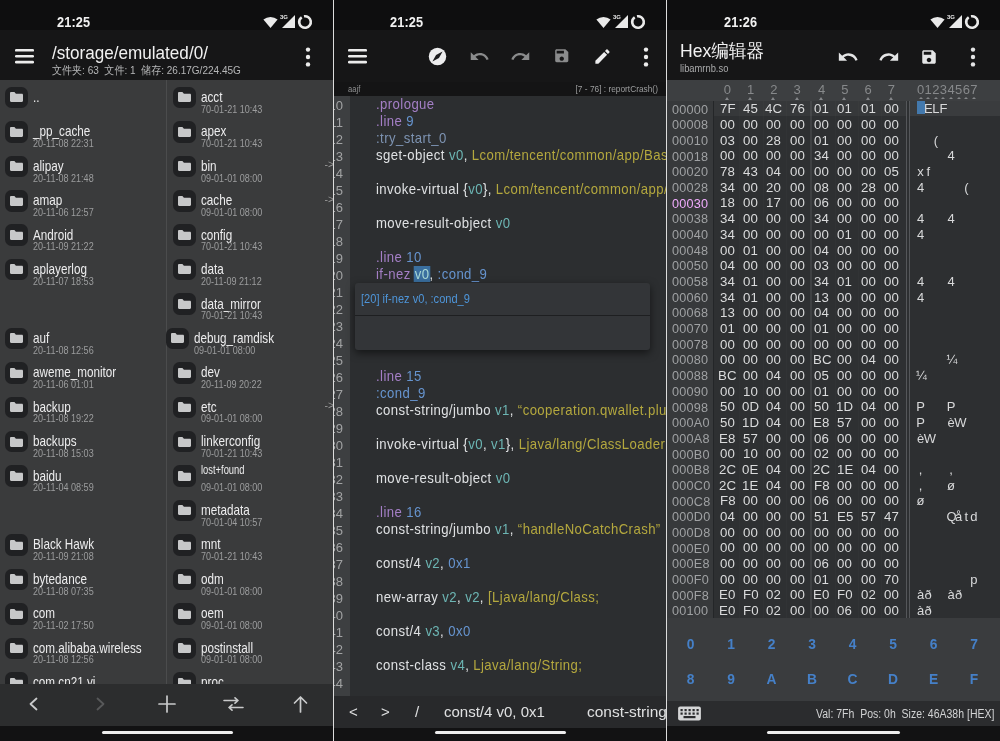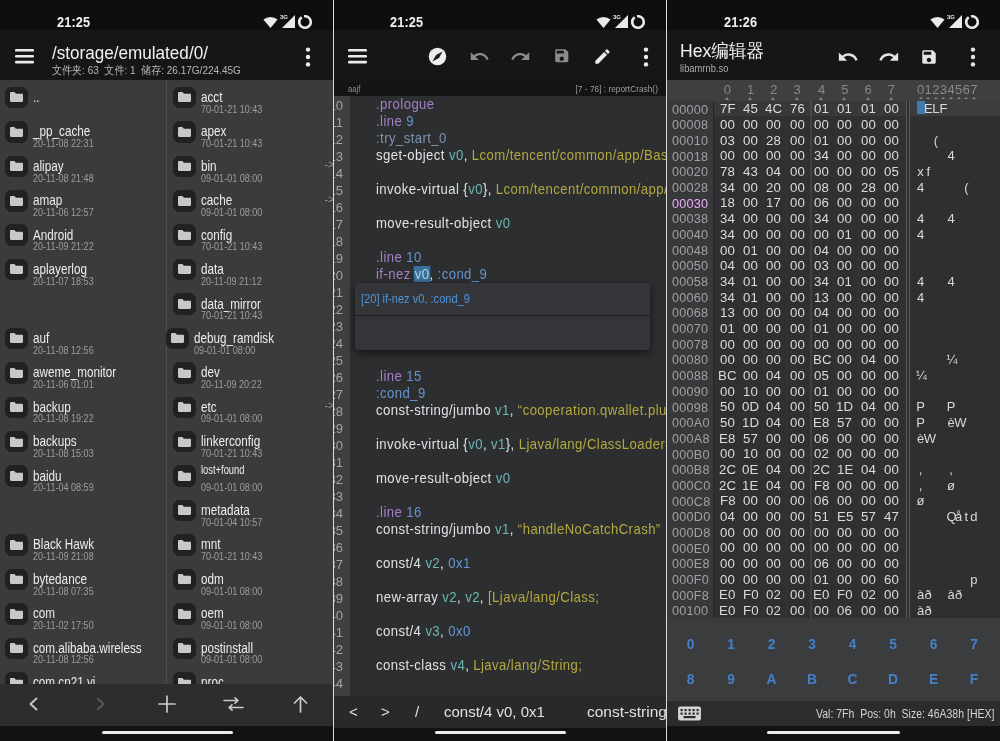--- a/index.html
+++ b/index.html
@@ -864,21 +864,21 @@
 <div class="abs" style="left:192.19999999999993px;top:455.52px;width:18px;height:14px;font-size:13.4px;color:#dadbdc;text-align:center;"><span class="sx" style="transform:scaleX(0.99);transform-origin:50% 50%;">00</span></div>
 <div class="abs" style="left:215.44999999999993px;top:455.52px;width:18px;height:14px;font-size:13.4px;color:#dadbdc;text-align:center;"><span class="sx" style="transform:scaleX(0.99);transform-origin:50% 50%;">00</span></div>
 <div class="abs" style="left:5px;top:471.4px;width:39px;height:14px;font-size:13.2px;color:#9fa1a3;letter-spacing:.25px;"><span class="sx" style="transform:scaleX(0.96);">000F0</span></div>
 <div class="abs" style="left:51.39999999999998px;top:471.2px;width:18px;height:14px;font-size:13.4px;color:#dadbdc;text-align:center;"><span class="sx" style="transform:scaleX(0.99);transform-origin:50% 50%;">00</span></div>
 <div class="abs" style="left:74.64999999999998px;top:471.2px;width:18px;height:14px;font-size:13.4px;color:#dadbdc;text-align:center;"><span class="sx" style="transform:scaleX(0.99);transform-origin:50% 50%;">00</span></div>
 <div class="abs" style="left:97.89999999999998px;top:471.2px;width:18px;height:14px;font-size:13.4px;color:#dadbdc;text-align:center;"><span class="sx" style="transform:scaleX(0.99);transform-origin:50% 50%;">00</span></div>
 <div class="abs" style="left:121.14999999999998px;top:471.2px;width:18px;height:14px;font-size:13.4px;color:#dadbdc;text-align:center;"><span class="sx" style="transform:scaleX(0.99);transform-origin:50% 50%;">00</span></div>
 <div class="abs" style="left:145.69999999999993px;top:471.2px;width:18px;height:14px;font-size:13.4px;color:#dadbdc;text-align:center;"><span class="sx" style="transform:scaleX(0.99);transform-origin:50% 50%;">01</span></div>
 <div class="abs" style="left:168.94999999999993px;top:471.2px;width:18px;height:14px;font-size:13.4px;color:#dadbdc;text-align:center;"><span class="sx" style="transform:scaleX(0.99);transform-origin:50% 50%;">00</span></div>
 <div class="abs" style="left:192.19999999999993px;top:471.2px;width:18px;height:14px;font-size:13.4px;color:#dadbdc;text-align:center;"><span class="sx" style="transform:scaleX(0.99);transform-origin:50% 50%;">00</span></div>
-<div class="abs" style="left:215.44999999999993px;top:471.2px;width:18px;height:14px;font-size:13.4px;color:#dadbdc;text-align:center;"><span class="sx" style="transform:scaleX(0.99);transform-origin:50% 50%;">60</span></div>
+<div class="abs" style="left:215.44999999999993px;top:471.2px;width:18px;height:14px;font-size:13.4px;color:#dadbdc;text-align:center;"><span class="sx" style="transform:scaleX(0.99);transform-origin:50% 50%;">70</span></div>
 <div class="abs" style="left:302.44000000000005px;top:471.2px;width:9px;height:14px;font-size:13px;color:#d8d9da;text-align:center;">p</div>
 <div class="abs" style="left:5px;top:487.08px;width:39px;height:14px;font-size:13.2px;color:#9fa1a3;letter-spacing:.25px;"><span class="sx" style="transform:scaleX(0.96);">000F8</span></div>
 <div class="abs" style="left:51.39999999999998px;top:486.88px;width:18px;height:14px;font-size:13.4px;color:#dadbdc;text-align:center;"><span class="sx" style="transform:scaleX(0.99);transform-origin:50% 50%;">E0</span></div>
 <div class="abs" style="left:74.64999999999998px;top:486.88px;width:18px;height:14px;font-size:13.4px;color:#dadbdc;text-align:center;"><span class="sx" style="transform:scaleX(0.99);transform-origin:50% 50%;">F0</span></div>
 <div class="abs" style="left:97.89999999999998px;top:486.88px;width:18px;height:14px;font-size:13.4px;color:#dadbdc;text-align:center;"><span class="sx" style="transform:scaleX(0.99);transform-origin:50% 50%;">02</span></div>
 <div class="abs" style="left:121.14999999999998px;top:486.88px;width:18px;height:14px;font-size:13.4px;color:#dadbdc;text-align:center;"><span class="sx" style="transform:scaleX(0.99);transform-origin:50% 50%;">00</span></div>
 <div class="abs" style="left:145.69999999999993px;top:486.88px;width:18px;height:14px;font-size:13.4px;color:#dadbdc;text-align:center;"><span class="sx" style="transform:scaleX(0.99);transform-origin:50% 50%;">E0</span></div>
 <div class="abs" style="left:168.94999999999993px;top:486.88px;width:18px;height:14px;font-size:13.4px;color:#dadbdc;text-align:center;"><span class="sx" style="transform:scaleX(0.99);transform-origin:50% 50%;">F0</span></div>
 <div class="abs" style="left:192.19999999999993px;top:486.88px;width:18px;height:14px;font-size:13.4px;color:#dadbdc;text-align:center;"><span class="sx" style="transform:scaleX(0.99);transform-origin:50% 50%;">02</span></div>
 <div class="abs" style="left:215.44999999999993px;top:486.88px;width:18px;height:14px;font-size:13.4px;color:#dadbdc;text-align:center;"><span class="sx" style="transform:scaleX(0.99);transform-origin:50% 50%;">00</span></div>

